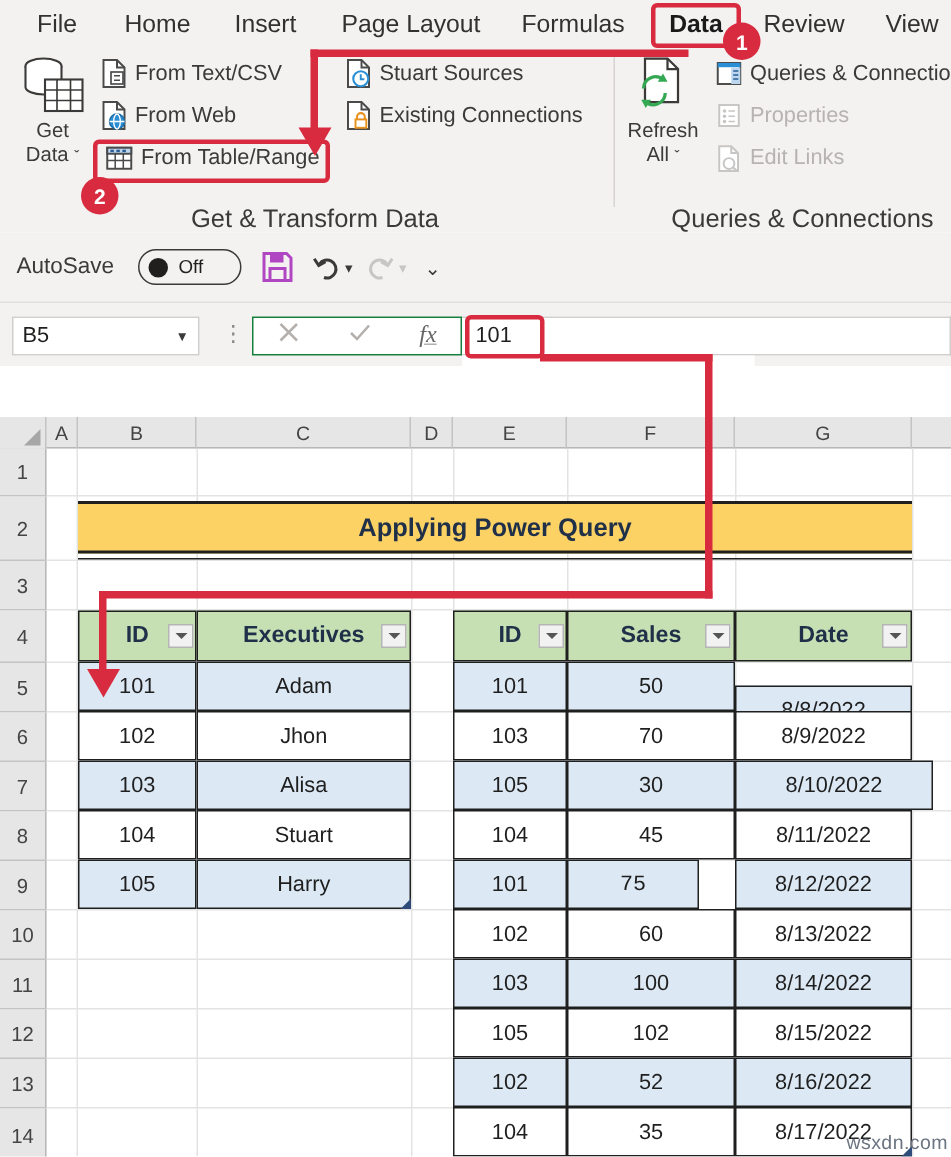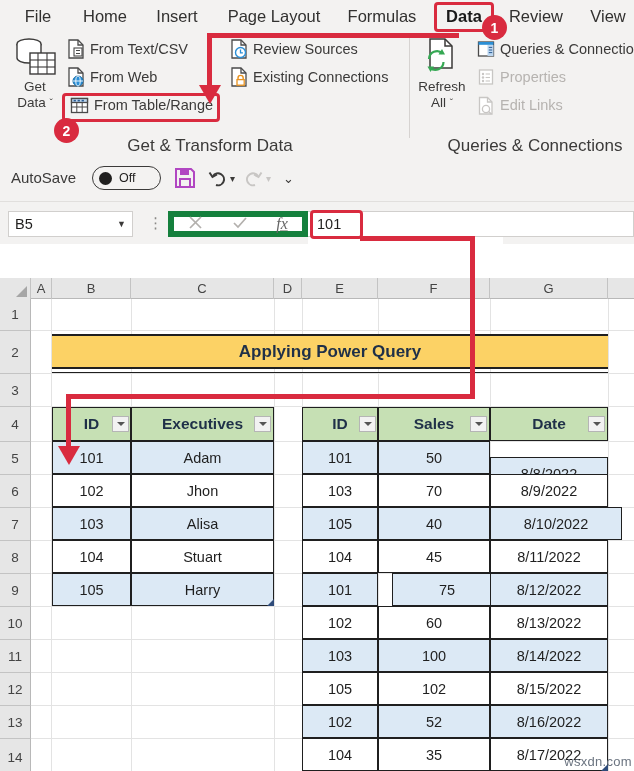--- a/index.html
+++ b/index.html
@@ -63,21 +63,21 @@
   .namebox {
     position:absolute; left:8px; top:9px; width:125px; height:26px;
     background:#ffffff; border:1px solid #d1cfcd;
     display:flex; align-items:center; padding:0 6px;
     font-size:14.5px; color:#201f1e;
   }
   .namebox .caret { margin-left:auto; font-size:9px; color:#3b3a39; }
   .fb-dots { position:absolute; left:148px; top:13px; font-size:15px; color:#8a8886; letter-spacing:0; line-height:1;}
   .fb-icons {
     position:absolute; left:168px; top:9px; width:140px; height:26px;
-    background:#ffffff; border:6px solid #15803d;
+    background:#ffffff; border:1px solid #15803d;
     display:flex; align-items:center; justify-content:space-around;
     color:#b3b0ad;
     text-decoration:underline;
   }
   .fb-input {
     position:absolute; left:308px; top:9px; width:326px; height:26px;
     background:#ffffff; border:1px solid #d1cfcd; border-left:none;
     display:flex; align-items:center; padding-left:9px;
     font-size:14.5px; color:#201f1e;
   }
@@ -242,21 +242,21 @@
 
     <div class="btn-row" style="left:230px; top:6px;">
       <span>
         <svg class="ico" width="18" height="20" viewBox="0 0 18 20">
           <path d="M2 1 h9 l5 5 v13 H2 Z" fill="#fff" stroke="#4a4a4a" stroke-width="1.3"></path>
           <path d="M11 1 v5 h5" fill="none" stroke="#4a4a4a" stroke-width="1.3"></path>
           <circle cx="10.5" cy="13.5" r="5" fill="#fff" stroke="#2b8fd6" stroke-width="1.4"></circle>
           <path d="M10.5 10.5 v3.3 h2.4" fill="none" stroke="#2b8fd6" stroke-width="1.3"></path>
         </svg>
       </span>
-      <span class="lbl">Review Sources</span>
+      <span class="lbl">Stuart Sources</span>
     </div>
 
     <div class="btn-row" style="left:230px; top:34px;">
       <span>
         <svg class="ico" width="18" height="20" viewBox="0 0 18 20">
           <path d="M2 1 h9 l5 5 v13 H2 Z" fill="#fff" stroke="#4a4a4a" stroke-width="1.3"></path>
           <path d="M11 1 v5 h5" fill="none" stroke="#4a4a4a" stroke-width="1.3"></path>
           <path d="M8 13 v-2 a2.6 2.6 0 0 1 5.2 0 v2" fill="none" stroke="#e8921f" stroke-width="1.4"></path>
           <rect x="7" y="12.6" width="7.2" height="5.6" fill="#fff" stroke="#e8921f" stroke-width="1.3"></rect>
         </svg>
@@ -477,29 +477,29 @@
 
     <div class="xcell band" style="left:302px; top:163px; width:76px;  height:33px;">101</div>
     <div class="xcell band" style="left:378px; top:163px; width:112px; height:33px;">50</div>
     <div class="xcell band" style="left:490px; top:179px; width:118px; height:33px;">8/8/2022</div>
 
     <div class="xcell plain" style="left:302px; top:196px; width:76px;  height:33px;">103</div>
     <div class="xcell plain" style="left:378px; top:196px; width:112px; height:33px;">70</div>
     <div class="xcell plain" style="left:490px; top:196px; width:118px; height:33px;">8/9/2022</div>
 
     <div class="xcell band" style="left:302px; top:229px; width:76px;  height:33px;">105</div>
-    <div class="xcell band" style="left:378px; top:229px; width:112px; height:33px;">40</div>
+    <div class="xcell band" style="left:378px; top:229px; width:112px; height:33px;">30</div>
     <div class="xcell band" style="left:490px; top:229px; width:132px; height:33px;">8/10/2022</div>
 
     <div class="xcell plain" style="left:302px; top:262px; width:76px;  height:33px;">104</div>
     <div class="xcell plain" style="left:378px; top:262px; width:112px; height:33px;">45</div>
     <div class="xcell plain" style="left:490px; top:262px; width:118px; height:33px;">8/11/2022</div>
 
     <div class="xcell band" style="left:302px; top:295px; width:76px;  height:33px;">101</div>
-    <div class="xcell band" style="left:392px; top:295px; width:110px; height:33px;">75</div>
+    <div class="xcell band" style="left:378px; top:295px; width:88px; height:33px;font-family:Liberation Mono, monospace;">75</div>
     <div class="xcell band" style="left:490px; top:295px; width:118px; height:33px;">8/12/2022</div>
 
     <div class="xcell plain" style="left:302px; top:328px; width:76px;  height:33px;">102</div>
     <div class="xcell plain" style="left:378px; top:328px; width:112px; height:33px;">60</div>
     <div class="xcell plain" style="left:490px; top:328px; width:118px; height:33px;">8/13/2022</div>
 
     <div class="xcell band" style="left:302px; top:361px; width:76px;  height:33px;">103</div>
     <div class="xcell band" style="left:378px; top:361px; width:112px; height:33px;">100</div>
     <div class="xcell band" style="left:490px; top:361px; width:118px; height:33px;">8/14/2022</div>
 

